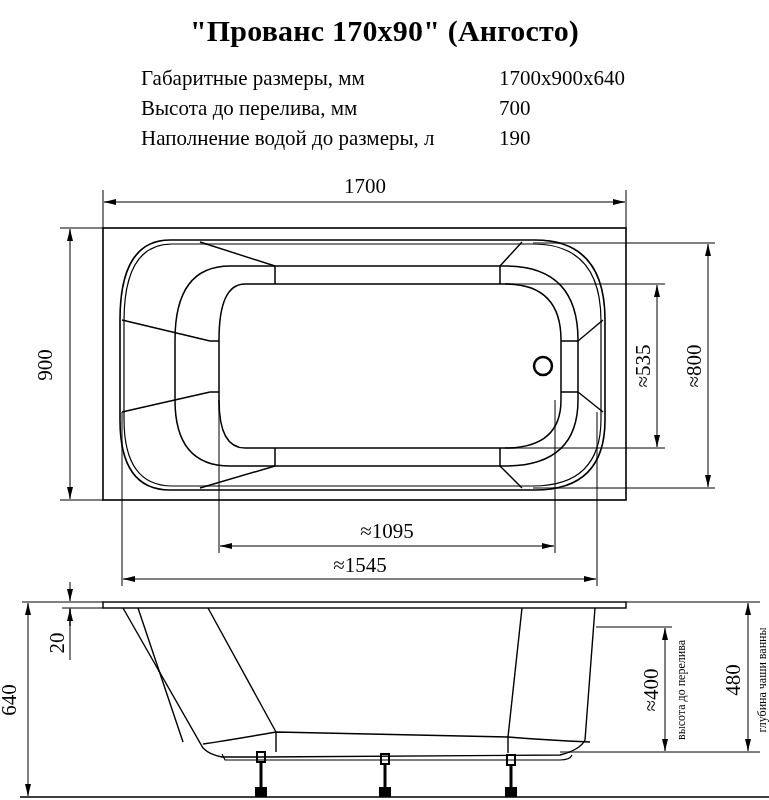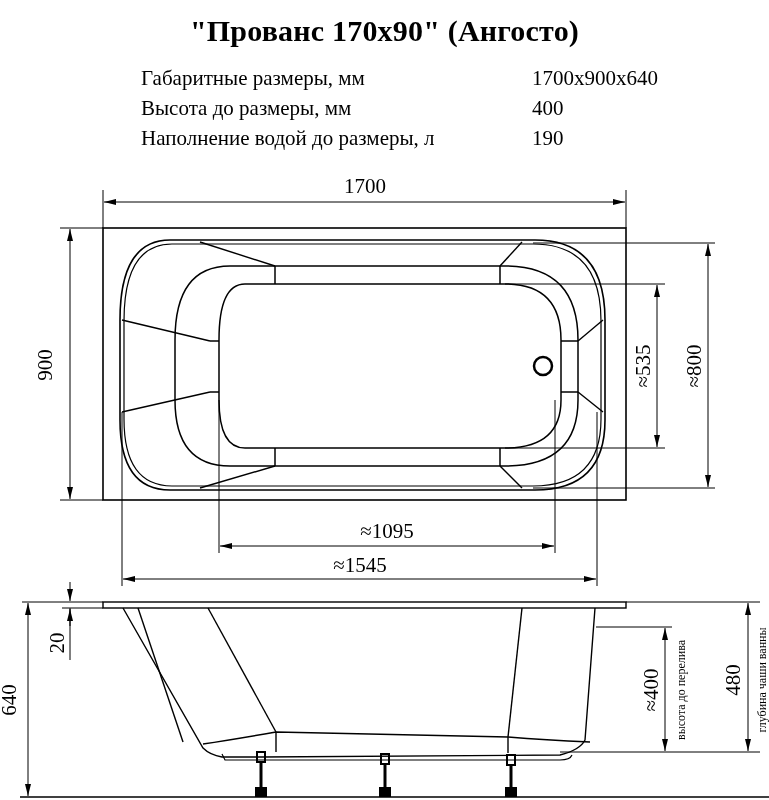--- a/index.html
+++ b/index.html
@@ -2,36 +2,36 @@
 <html><head>
 <meta charset="utf-8">
 <style>
   html, body { margin:0; padding:0; background:#ffffff; }
   body { width:769px; height:800px; position:relative; overflow:hidden;
          font-family:"Liberation Serif", "DejaVu Serif", serif; color:#000; }
   .title { position:absolute; left:0; width:769px; top:14px; text-align:center;
            font-weight:bold; font-size:30px; letter-spacing:0.2px; }
   .spec { position:absolute; left:133px; font-size:21px; }
   .spec .lbl { position:absolute; left:8px; white-space:nowrap; }
-  .spec .val { position:absolute; left:399px; white-space:nowrap; }
+  .spec .val { position:absolute; left:366px; white-space:nowrap; }
   svg { position:absolute; left:0; top:0; }
   svg text { font-family:"Liberation Serif", "DejaVu Serif", serif; fill:#000; }
 </style>
 </head>
 <body>
 
 <div class="title">"Прованс 170х90" (Ангосто)</div>
 
 <div class="spec" style="top:66px;">
   <span class="lbl">Габаритные размеры, мм</span>
   <span class="val">1700х900х640</span>
 </div>
 <div class="spec" style="top:96px;">
-  <span class="lbl">Высота до размеры, мм</span>
-  <span class="val">400</span>
+  <span class="lbl">Высота до перелива, мм</span>
+  <span class="val">700</span>
 </div>
 <div class="spec" style="top:126px;">
   <span class="lbl">Наполнение водой до размеры, л</span>
   <span class="val">190</span>
 </div>
 
 <svg width="769" height="800" viewBox="0 0 769 800">
   <defs>
     <marker id="arr" viewBox="0 0 12 6" refX="12" refY="3" markerWidth="12" markerHeight="6" orient="auto-start-reverse" markerUnits="userSpaceOnUse">
       <path d="M0,0 L12,3 L0,6 z" fill="#000"></path>

